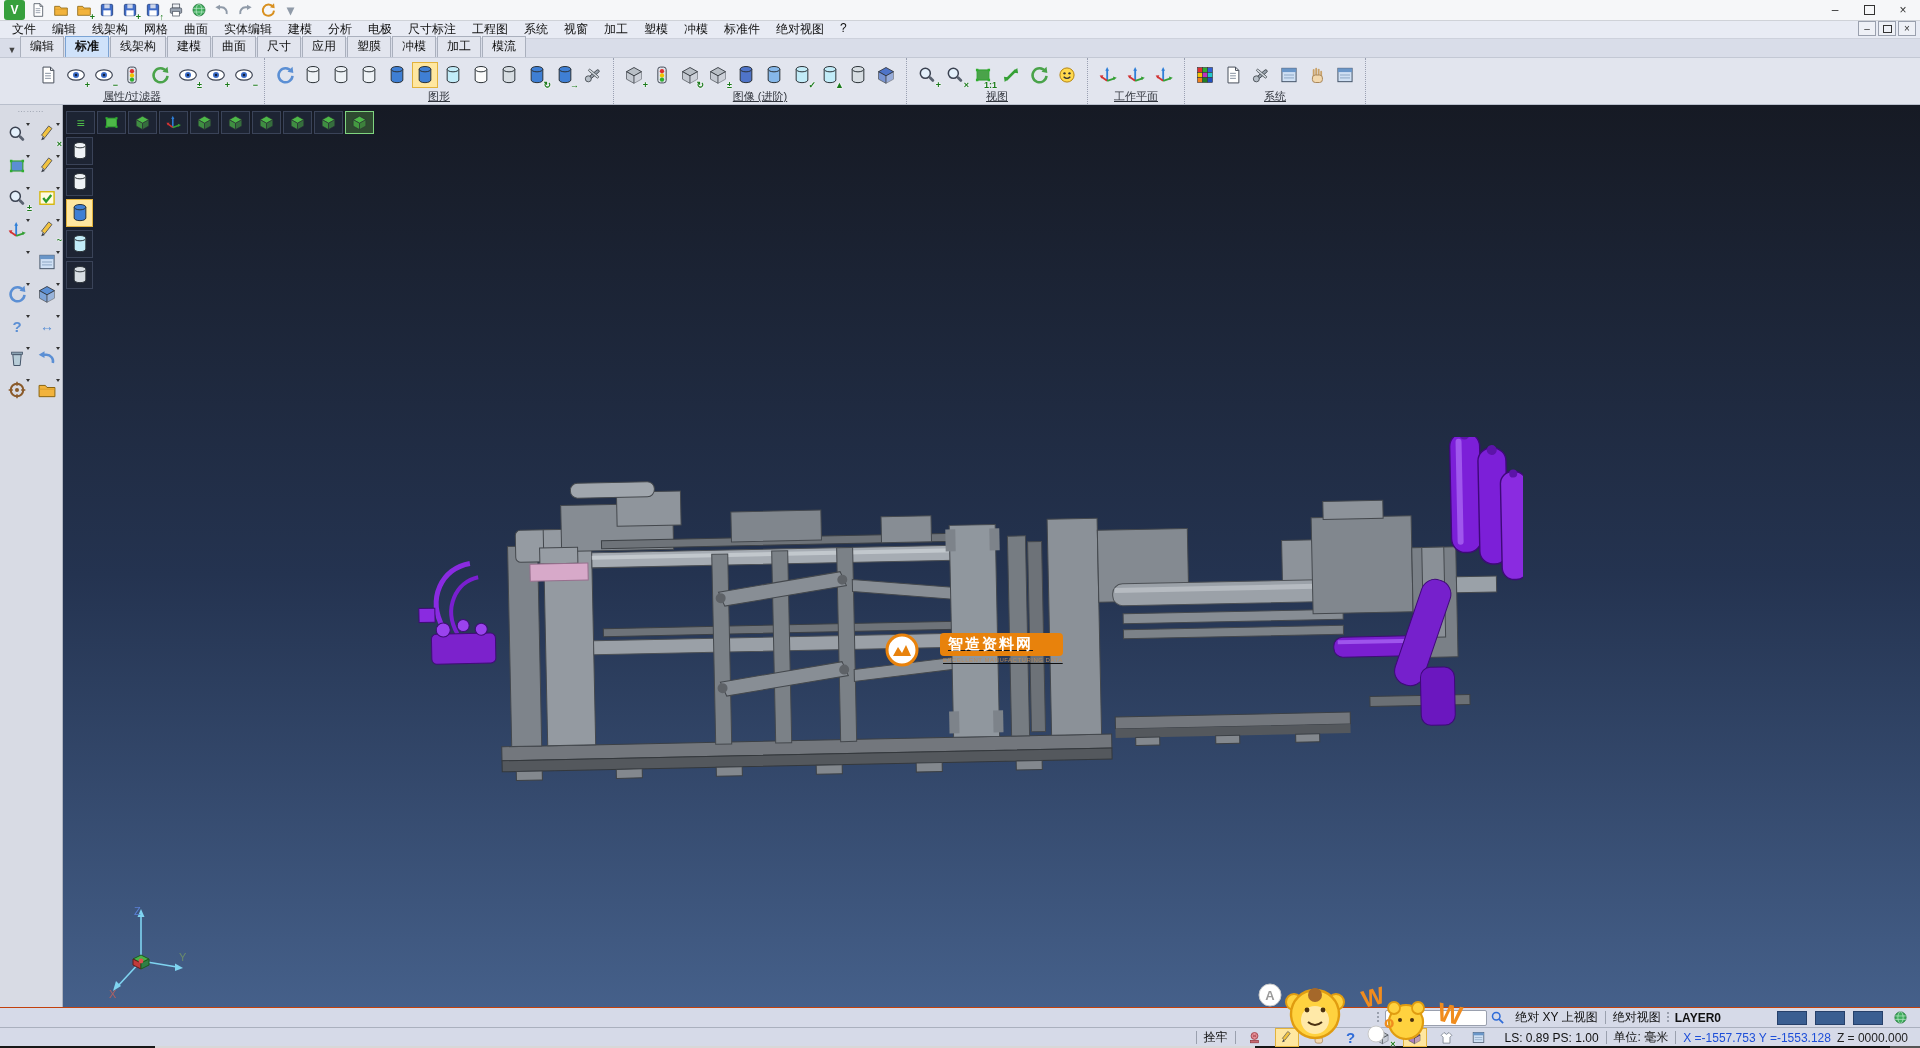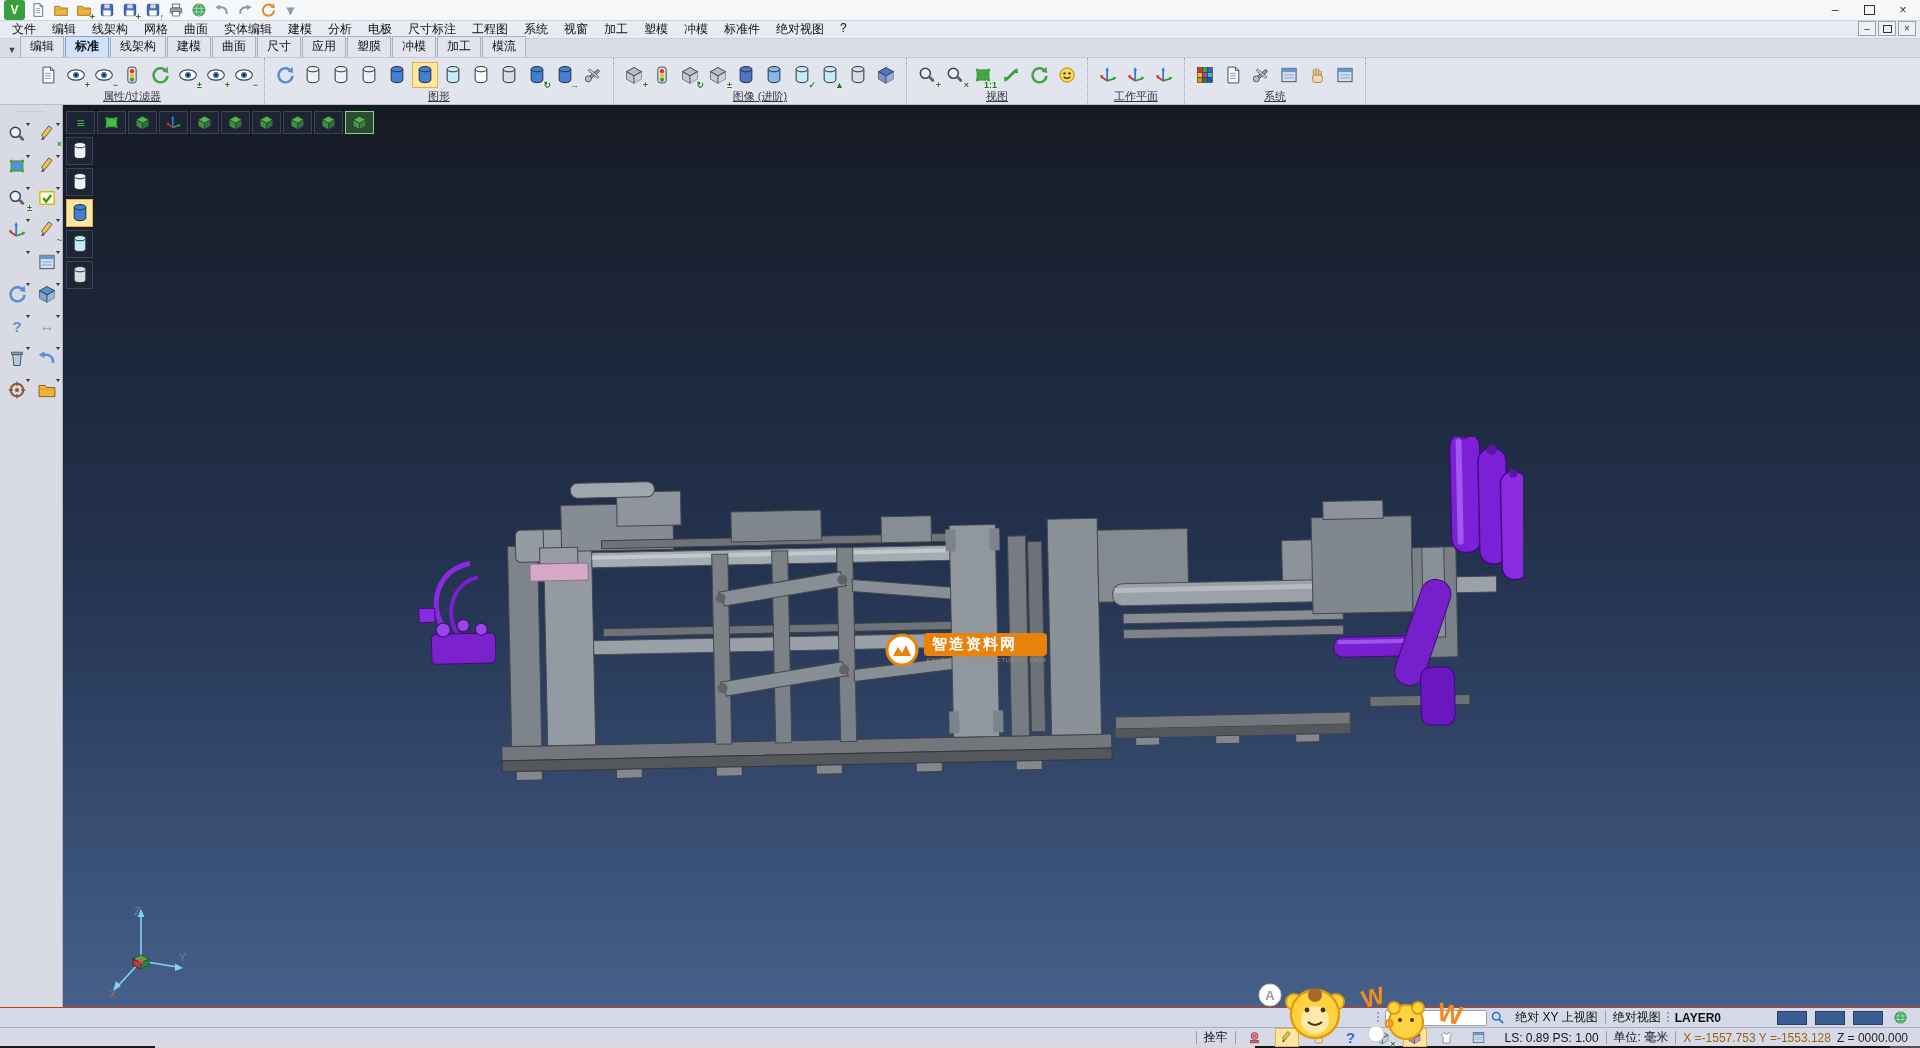--- a/index.html
+++ b/index.html
@@ -53,39 +53,39 @@
   .viewport{flex:1;position:relative;background:linear-gradient(180deg,#161a24 0%,#243350 52%,#45608a 100%);overflow:hidden;}
   
   .viewtools{position:absolute;left:3px;top:6px;display:flex;gap:2px;}
   .viewtools .chip{width:27px;height:21px;background:#1d2433;border:1px solid #3a4358;color:#4db848;}
   .viewtools .chip svg.ic{width:17px;height:17px;}
   .viewtools .chip.sel{background:#2e4a30;border-color:#7fd47f;}
   .cylstack{position:absolute;left:3px;top:32px;display:flex;flex-direction:column;gap:3px;}
   .cylstack .chip{width:25px;height:26px;background:#1d2433;border:1px solid #3a4358;}
   .cylstack .chip.sel{background:#ffe7a0;border-color:#e2b23c;}
   
-  .watermark{position:absolute;left:822px;top:528px;display:flex;align-items:flex-start;gap:5px;}
+  .watermark{position:absolute;left:822px;top:528px;display:flex;align-items:flex-start;gap:21px;text-decoration:underline;}
   .wm-badge{display:flex;flex-direction:column;}
   .wm-brand{background:#e8820c;color:#fff;font-weight:bold;font-size:15px;letter-spacing:2px;padding:2px 8px;border-radius:4px;}
   .wm-sub{font-size:6px;color:#b88a5a;letter-spacing:.5px;padding-left:3px;margin-top:1px;}
   
   .statusbar{height:38px;background:#d6dae8;border-top:1px solid #c2410c;}
   .srow{display:flex;align-items:center;height:19px;padding:0 6px;}
   .srow1{border-bottom:1px solid #aab0be;}
   .ssep{width:1px;height:13px;background:#9aa0ae;margin:0 7px;}
   .sdots{width:4px;height:13px;margin:0 5px;background-image:radial-gradient(#9aa0ae 35%,transparent 40%);background-size:4px 4px;}
   .searchbox{width:100px;height:14px;background:#fff;border:1px solid #9aa0ae;border-radius:2px;}
   .magglyph{width:15px;height:15px;margin-left:3px;}
   .slabel{white-space:nowrap;}
   .layerlabel{font-weight:bold;}
   .swatch{width:28px;height:12px;background:#3a5e91;border:1px solid #26406a;margin-left:8px;}
   .globe{width:15px;height:15px;margin-left:10px;}
   .srow2 .chip{width:22px;height:17px;}
   .srow2 .chip svg.ic{width:15px;height:15px;}
-  .coord-red{color:#a16207;white-space:nowrap;}
+  .coord-red{color:#1d4ed8;white-space:nowrap;}
   .coord-z{color:#222;white-space:nowrap;margin-left:6px;}
   
   .taskbar{height:7px;display:flex;}
   .tb1{width:155px;background:#181818;}
   .tb2{width:1100px;background:#d8d8d8;}
   .tb3{flex:1;background:#141414;}
   .tb4{width:30px;background:#555;}
   
   .mascot{position:absolute;left:1256px;top:982px;width:215px;height:64px;z-index:60;pointer-events:none;}
   .ucs{position:absolute;left:44px;top:798px;}

